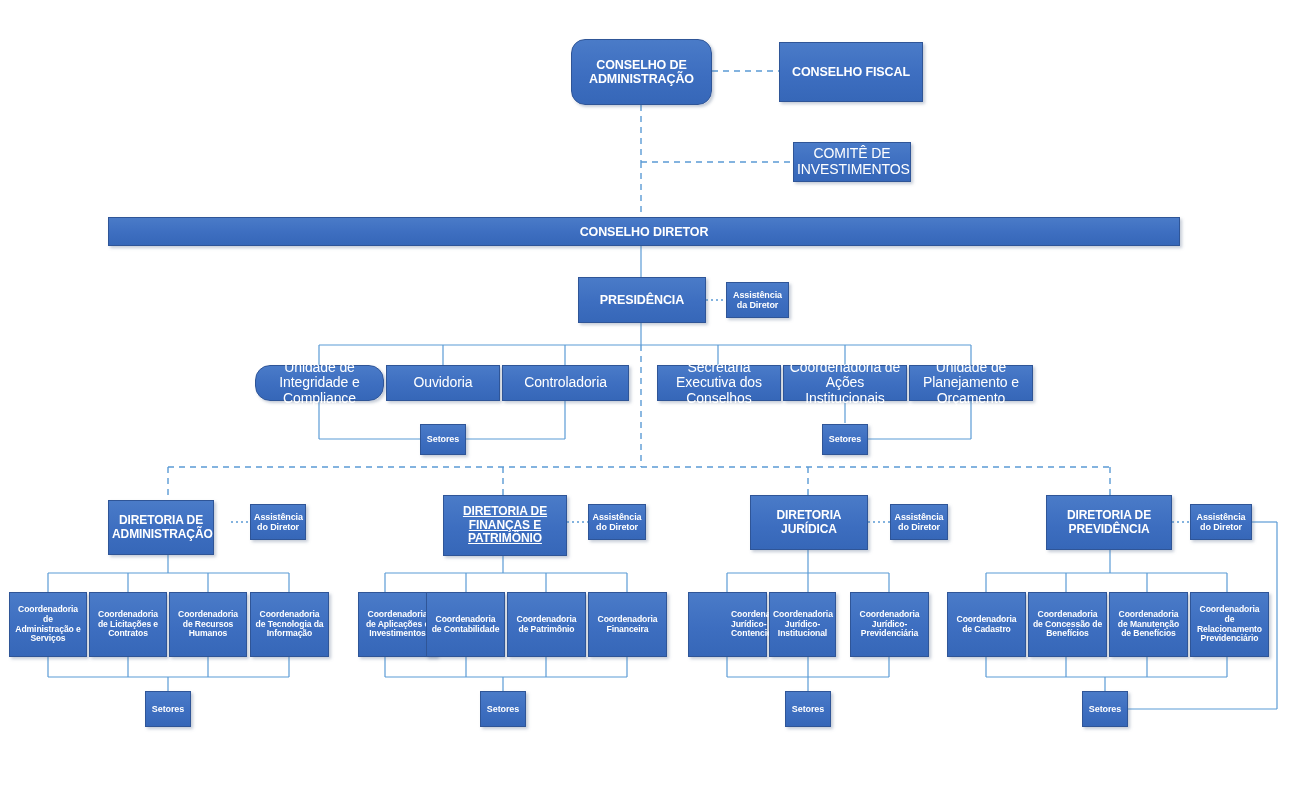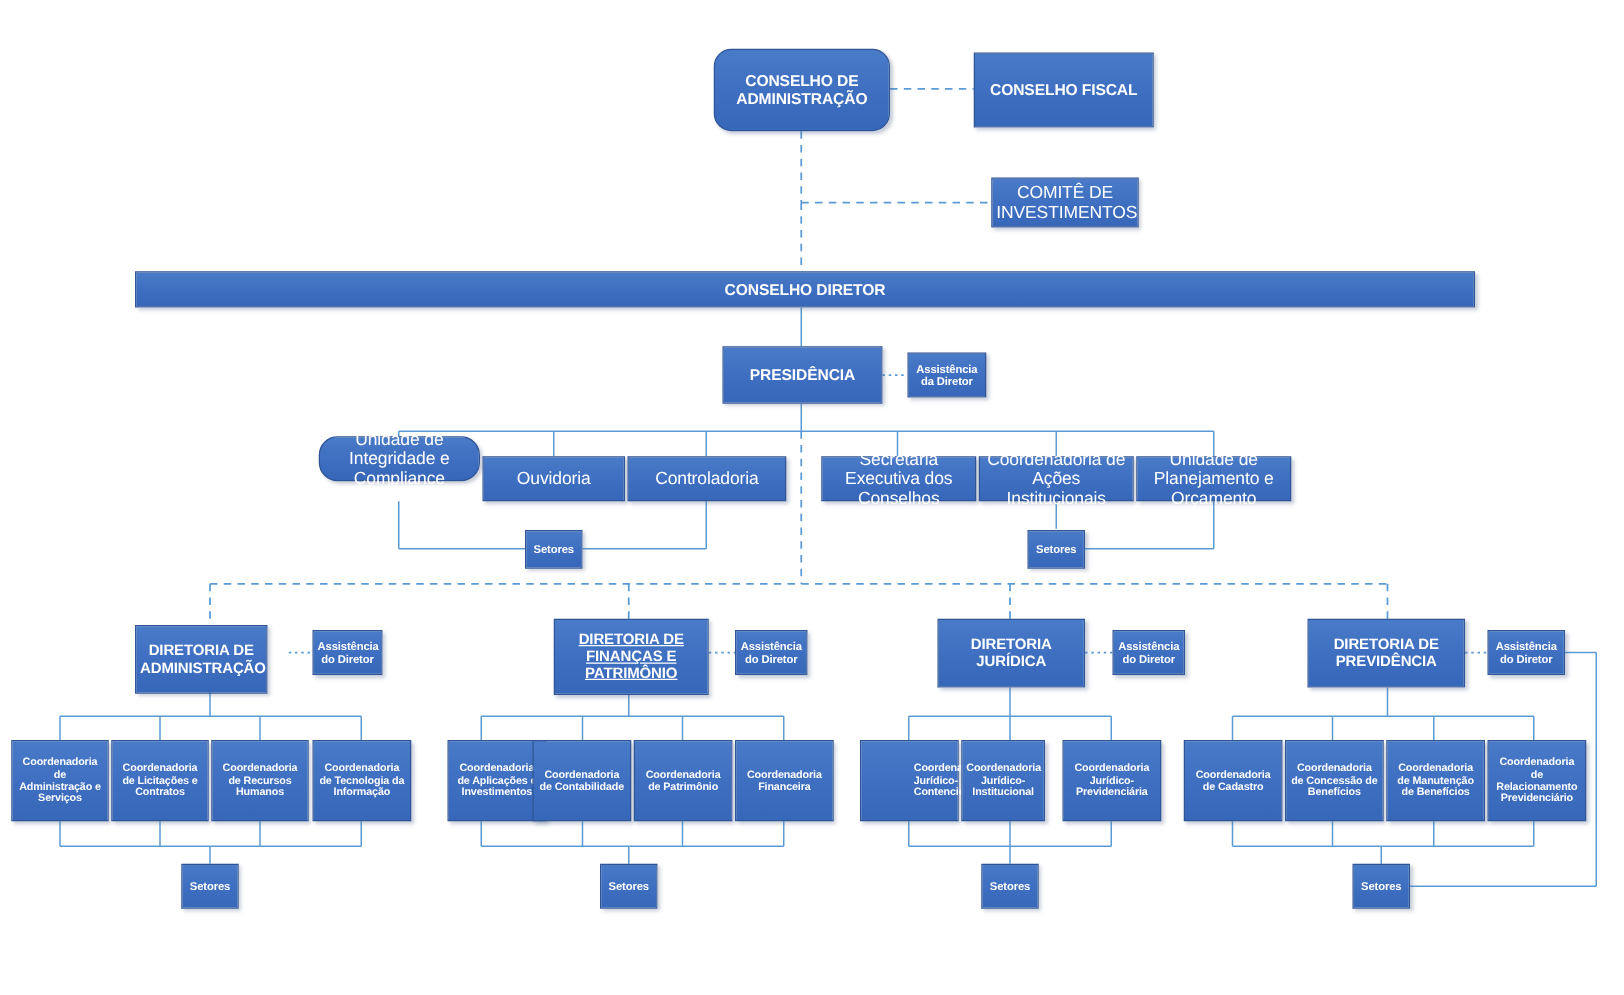--- a/index.html
+++ b/index.html
@@ -214,21 +214,21 @@
   </div>
 
   <div class="node lvl-pres" style="left:578px; top:277px; width:128px; height:46px;">
     <span>PRESIDÊNCIA</span>
   </div>
 
   <div class="node assist" style="left:726px; top:282px; width:63px; height:36px;">
     <span>Assistência da Diretor</span>
   </div>
 
-  <div class="node unit" style="left:255px; top:349px; width:129px; height:36px;border-radius:15px;">
+  <div class="node unit" style="left:255px; top:365px; width:129px; height:36px;border-radius:15px;">
     <span>Unidade de Integridade e Compliance</span>
   </div>
 
   <div class="node unit" style="left:386px; top:365px; width:114px; height:36px;">
     <span>Ouvidoria</span>
   </div>
 
   <div class="node unit" style="left:502px; top:365px; width:127px; height:36px;">
     <span>Controladoria</span>
   </div>

